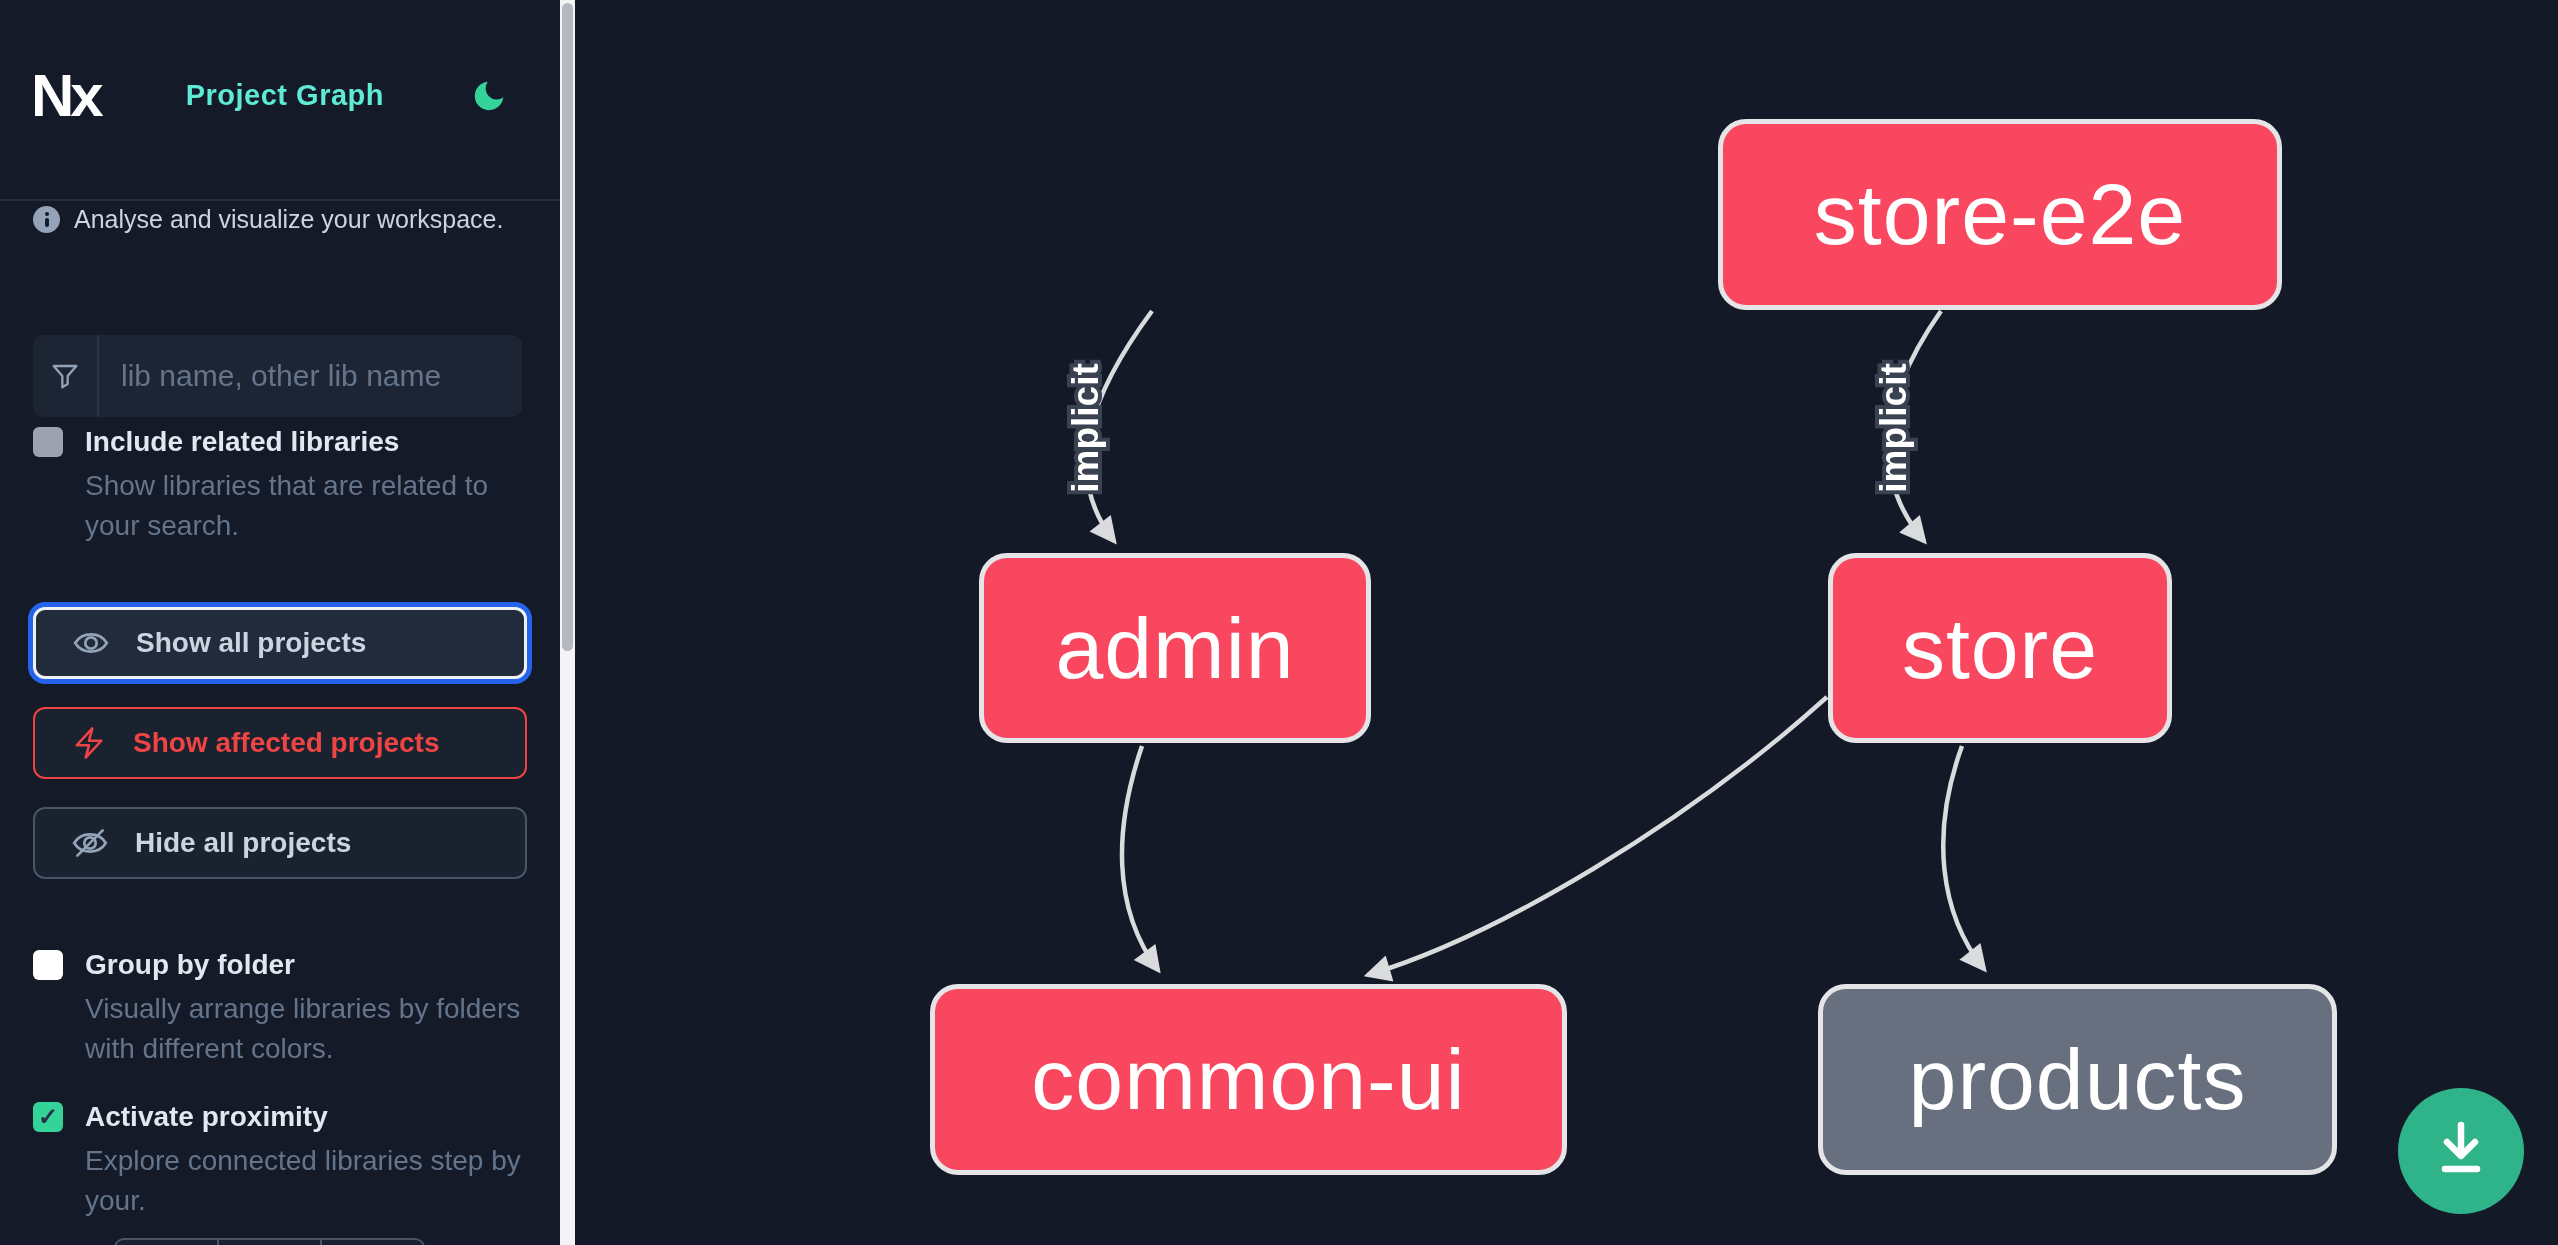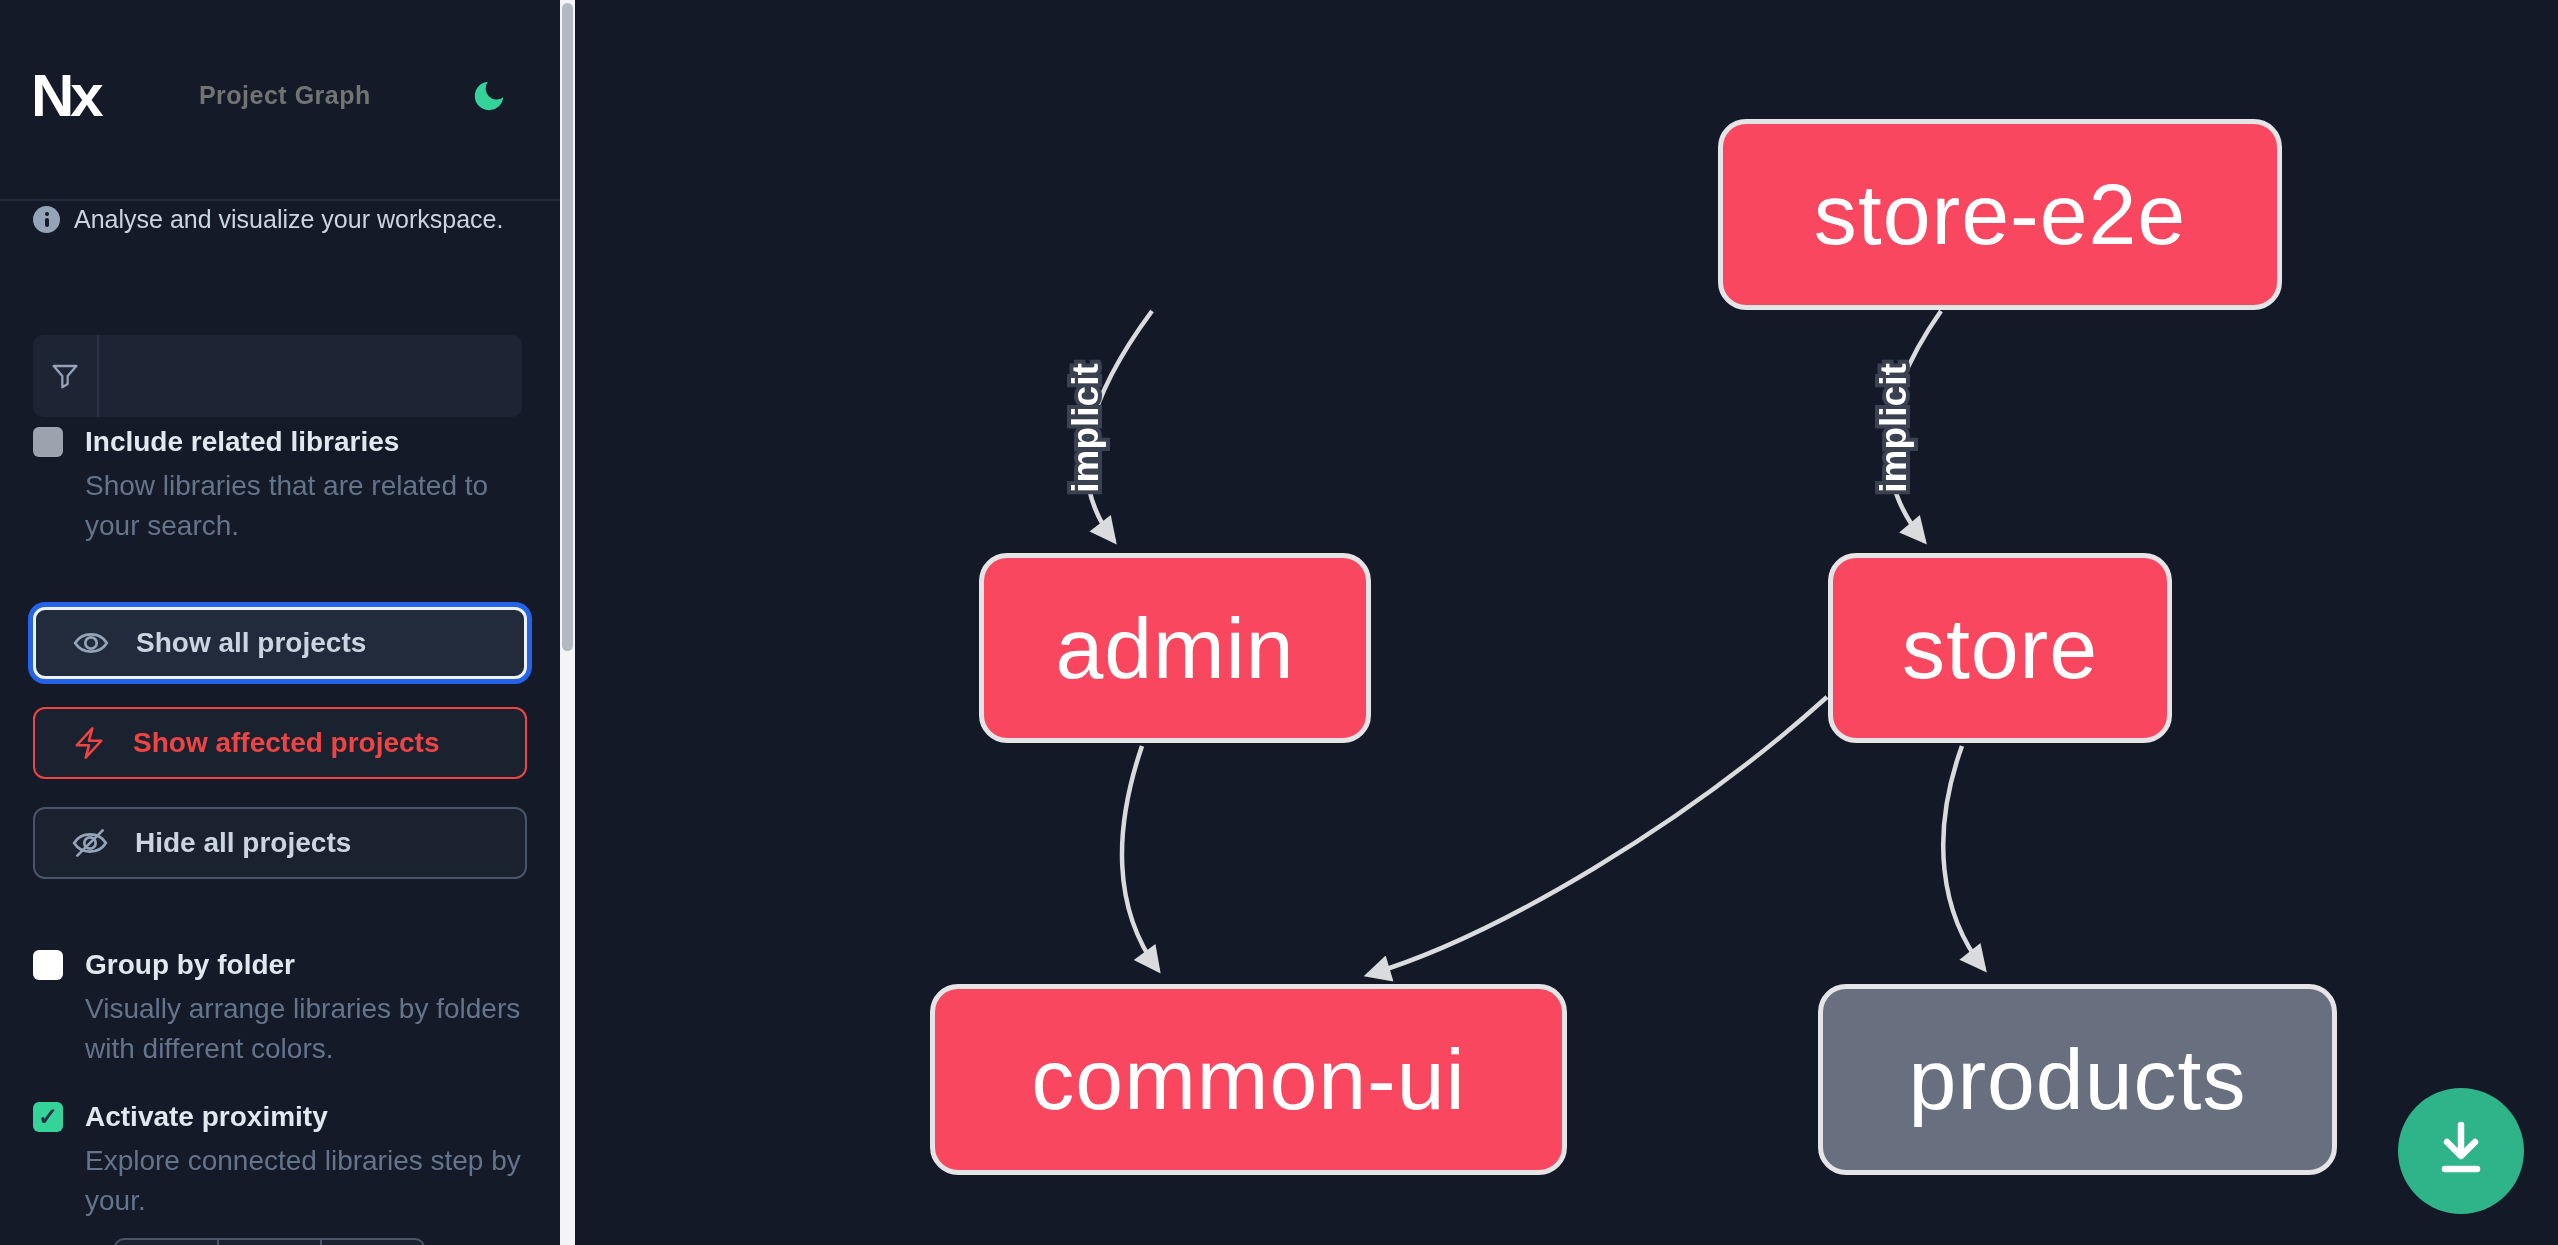--- a/index.html
+++ b/index.html
@@ -4,21 +4,21 @@
 <style>
   html,body{margin:0;padding:0;background:#0d1320;}
   *{box-sizing:border-box;font-family:"Liberation Sans",sans-serif;}
   .app{position:relative;width:2558px;height:1245px;background:#131927;overflow:hidden;}
 
   
   .sidebar{position:absolute;left:0;top:0;width:560px;height:1245px;background:#141a28;}
   .sb-header{position:absolute;left:0;top:0;width:560px;height:201px;display:flex;align-items:center;
     padding:0 52px 8px 31px;justify-content:space-between;border-bottom:2px solid #232c3c;}
   .logo{font-size:60px;font-weight:900;color:#ffffff;letter-spacing:-4px;line-height:1;}
-  .app-title{font-size:25px;font-weight:700;color:#737373;letter-spacing:.5px;}
+  .app-title{font-size:29px;font-weight:700;color:#5eead4;letter-spacing:.5px;}
   .theme-btn{background:none;border:none;padding:0;cursor:pointer;line-height:0;}
 
   .tagline{position:absolute;left:33px;top:205px;display:flex;align-items:center;gap:14px;color:#cbd5e1;font-size:25px;}
   .info-badge{width:27px;height:27px;border-radius:50%;background:#94a3b8;position:relative;flex:none;}
   .info-badge:before{content:"";position:absolute;left:12px;top:6px;width:4px;height:4px;border-radius:50%;background:#141a28;}
   .info-badge:after{content:"";position:absolute;left:12px;top:12px;width:4px;height:9px;border-radius:2px;background:#141a28;}
 
   .searchbox{position:absolute;left:33px;top:335px;width:489px;height:82px;background:#1d2534;border-radius:10px;
     display:flex;align-items:stretch;overflow:hidden;}
   .search-icon-cell{width:66px;display:flex;align-items:center;justify-content:center;border-right:2px solid #2b3447;flex:none;}
@@ -85,20 +85,21 @@
       <span class="info-badge"></span>
       <span>Analyse and visualize your workspace.</span>
     </div>
 
     <div class="searchbox">
       <span class="search-icon-cell">
         <svg width="32" height="32" viewBox="0 0 24 24" fill="none" stroke="#94a3b8" stroke-width="1.7" stroke-linejoin="round" stroke-linecap="round">
             <path d="M3.5 4.5h17l-6.5 7.5v6l-4 2.5v-8.5L3.5 4.5z"></path>
           </svg>
       </span>
+      <input type="text" placeholder="lib name, other lib name" style="">
     </div>
 
     <div class="check-row" style="top:427px">
       <span class="cb cb-gray"></span>
       <span class="check-label">Include related libraries</span>
       <span class="check-desc">Show libraries that are related to your search.</span>
     </div>
 
     <button class="sb-btn btn-show-all">
       <span class="ico">

